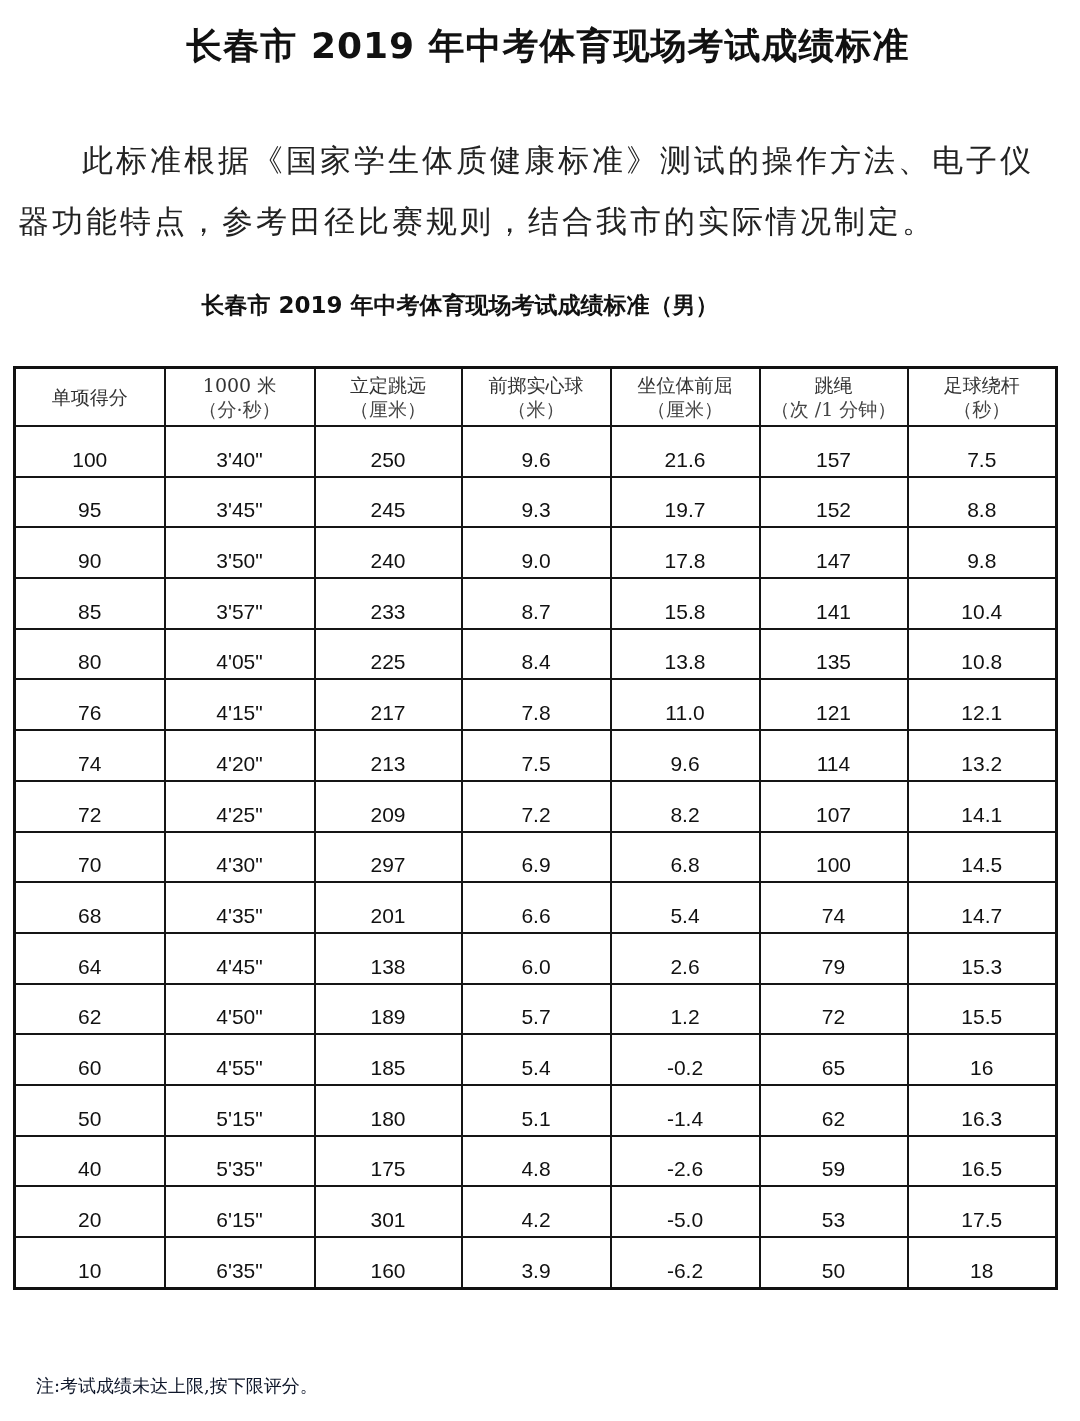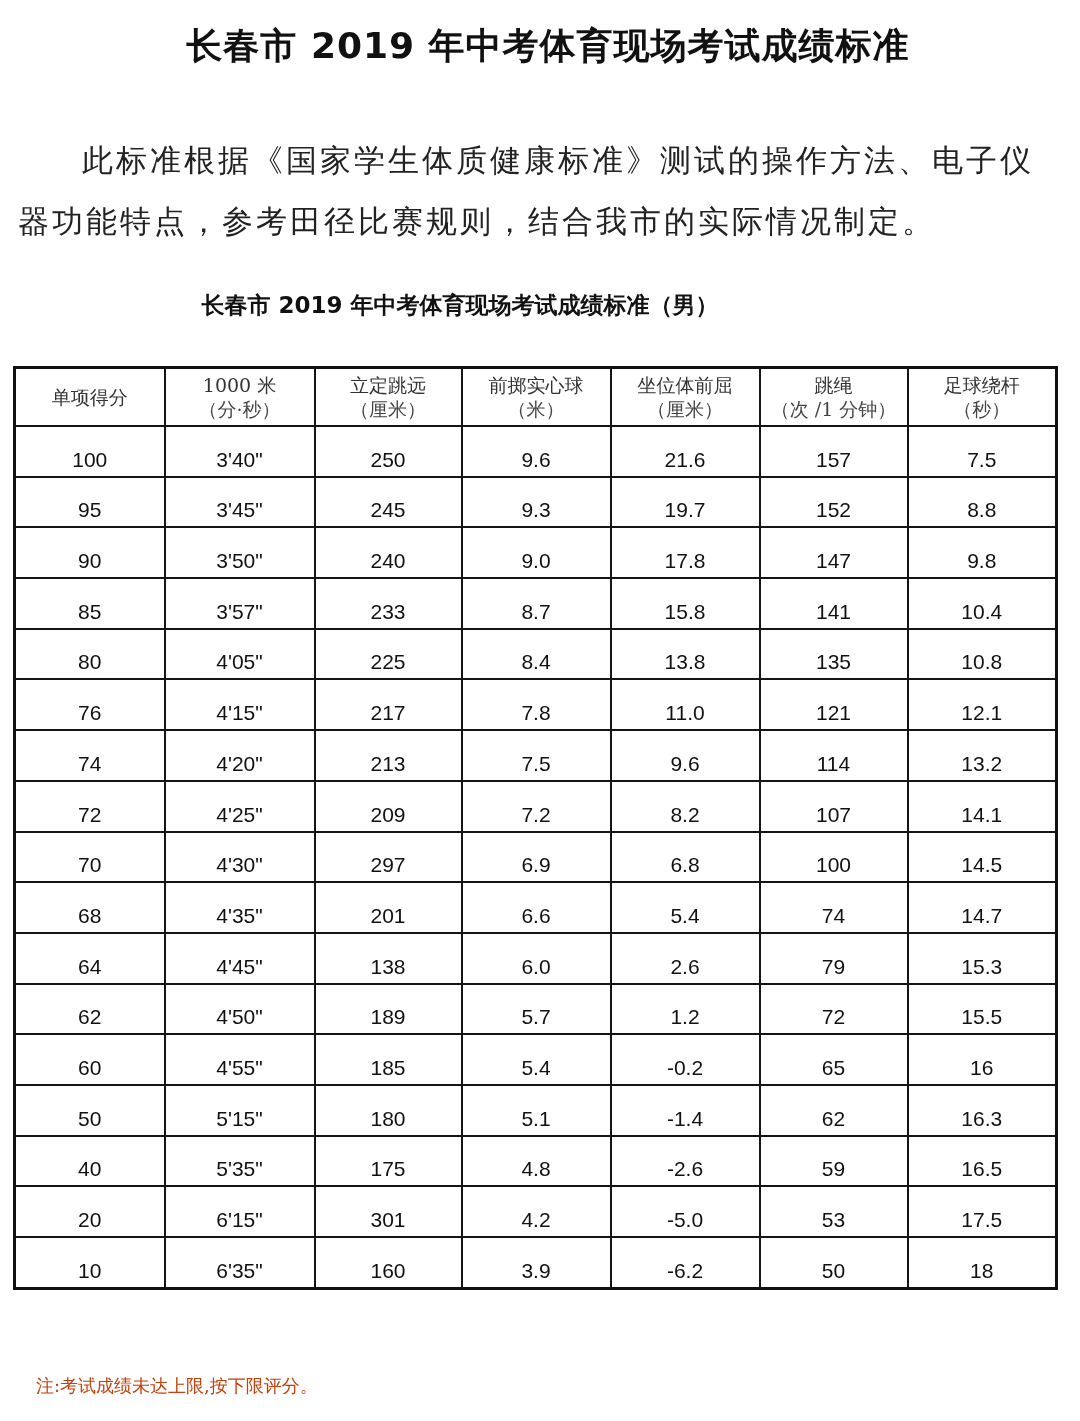--- a/index.html
+++ b/index.html
@@ -42,21 +42,21 @@
   table.scores th .unit { display: block; color: #444; }
   table.scores td {
     height: 44.7px;
     font-family: "Liberation Sans", "DejaVu Sans", sans-serif;
     font-size: 21px; color: #111;
     vertical-align: bottom; padding-bottom: 4px;
   }
   .note {
     position: absolute; top: 1374px; left: 36px;
     font-family: "DejaVu Serif", "Liberation Serif", serif;
-    font-size: 18px; color: #c2410c;
+    font-size: 18px; color: #0f172a;
   }
 </style>
 </head>
 <body>
 
 <div class="title">长春市 2019 年中考体育现场考试成绩标准</div>
 <div class="intro">此标准根据《国家学生体质健康标准》测试的操作方法、电子仪器功能特点，参考田径比赛规则，结合我市的实际情况制定。</div>
 <div class="table-title">长春市 2019 年中考体育现场考试成绩标准（男）</div>
 
 <table class="scores">

